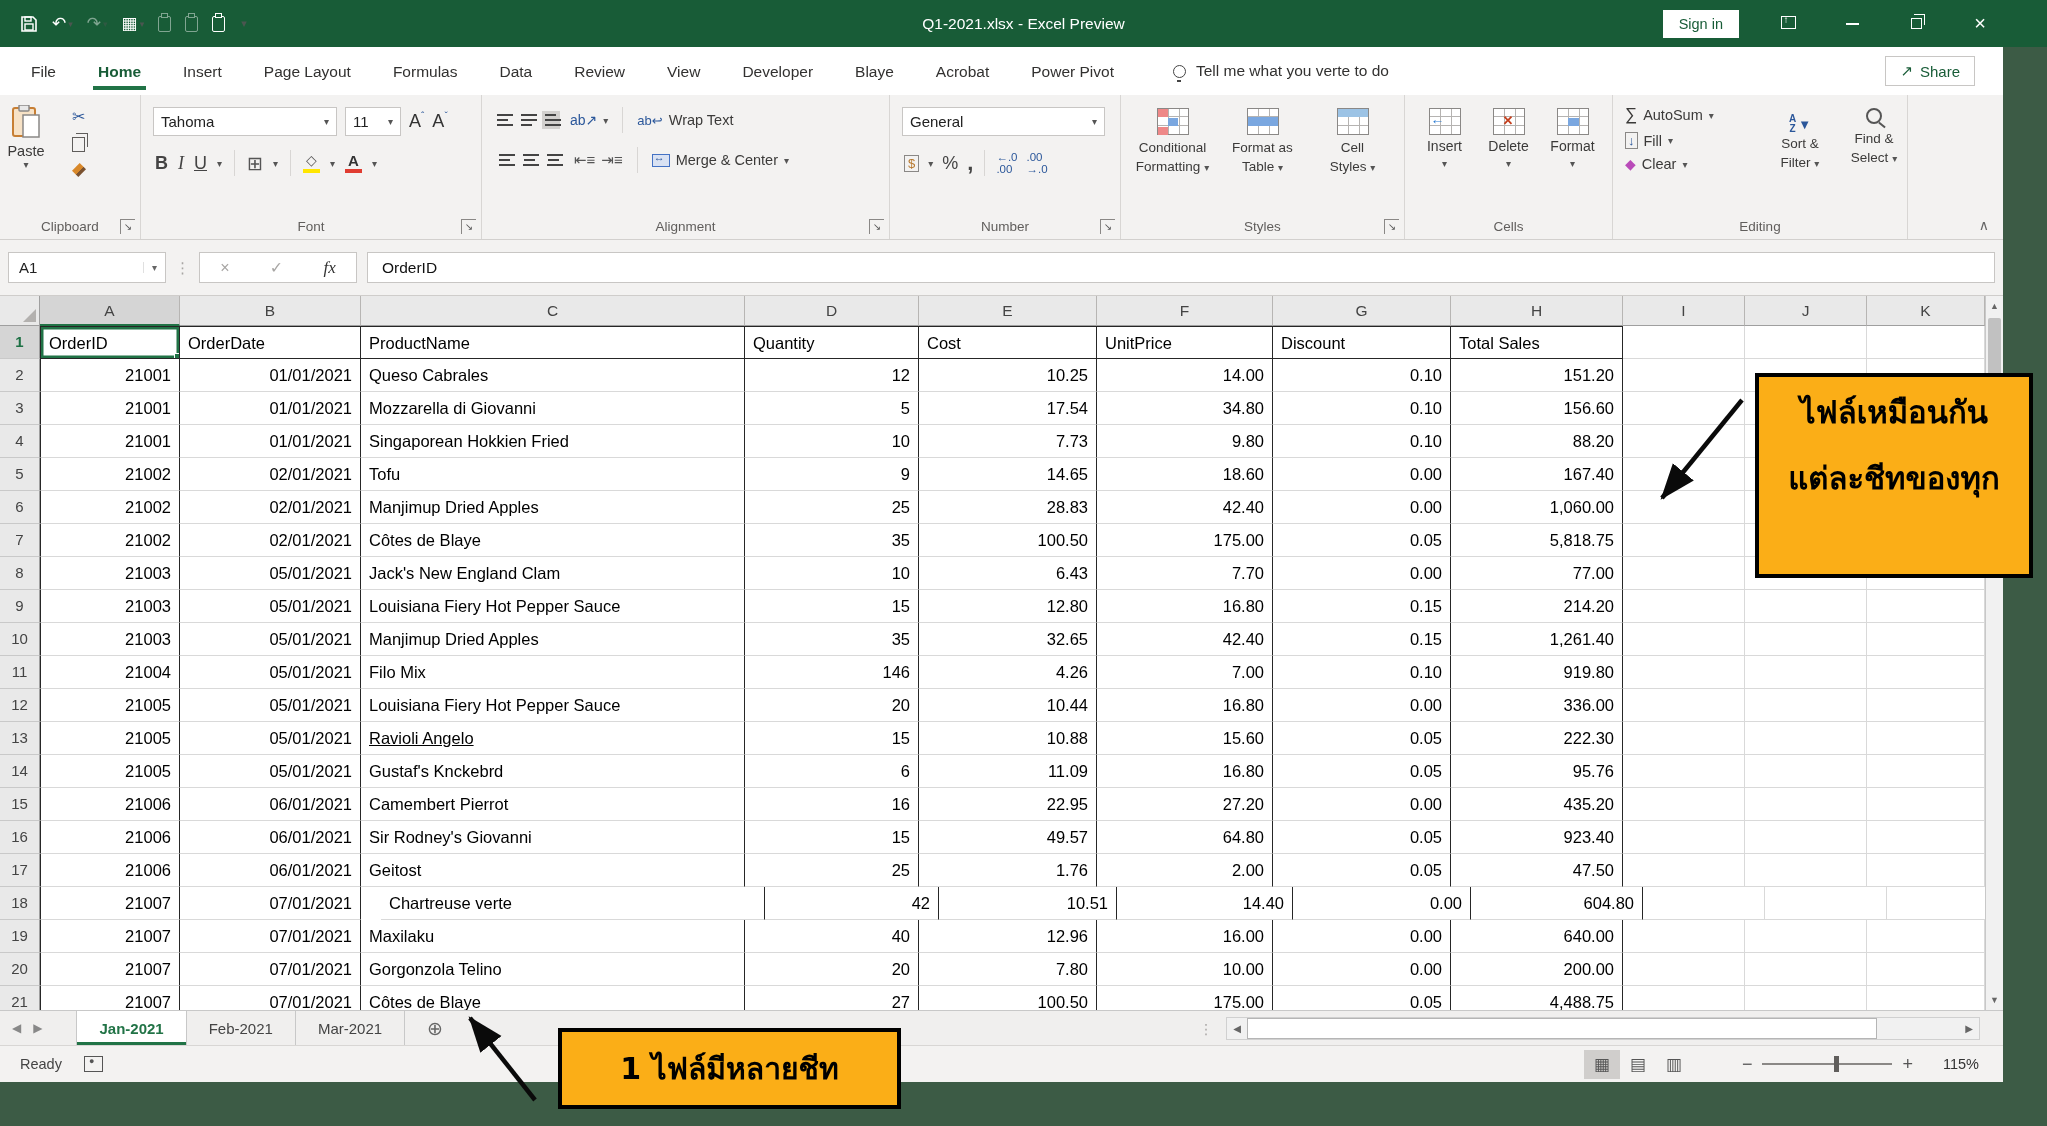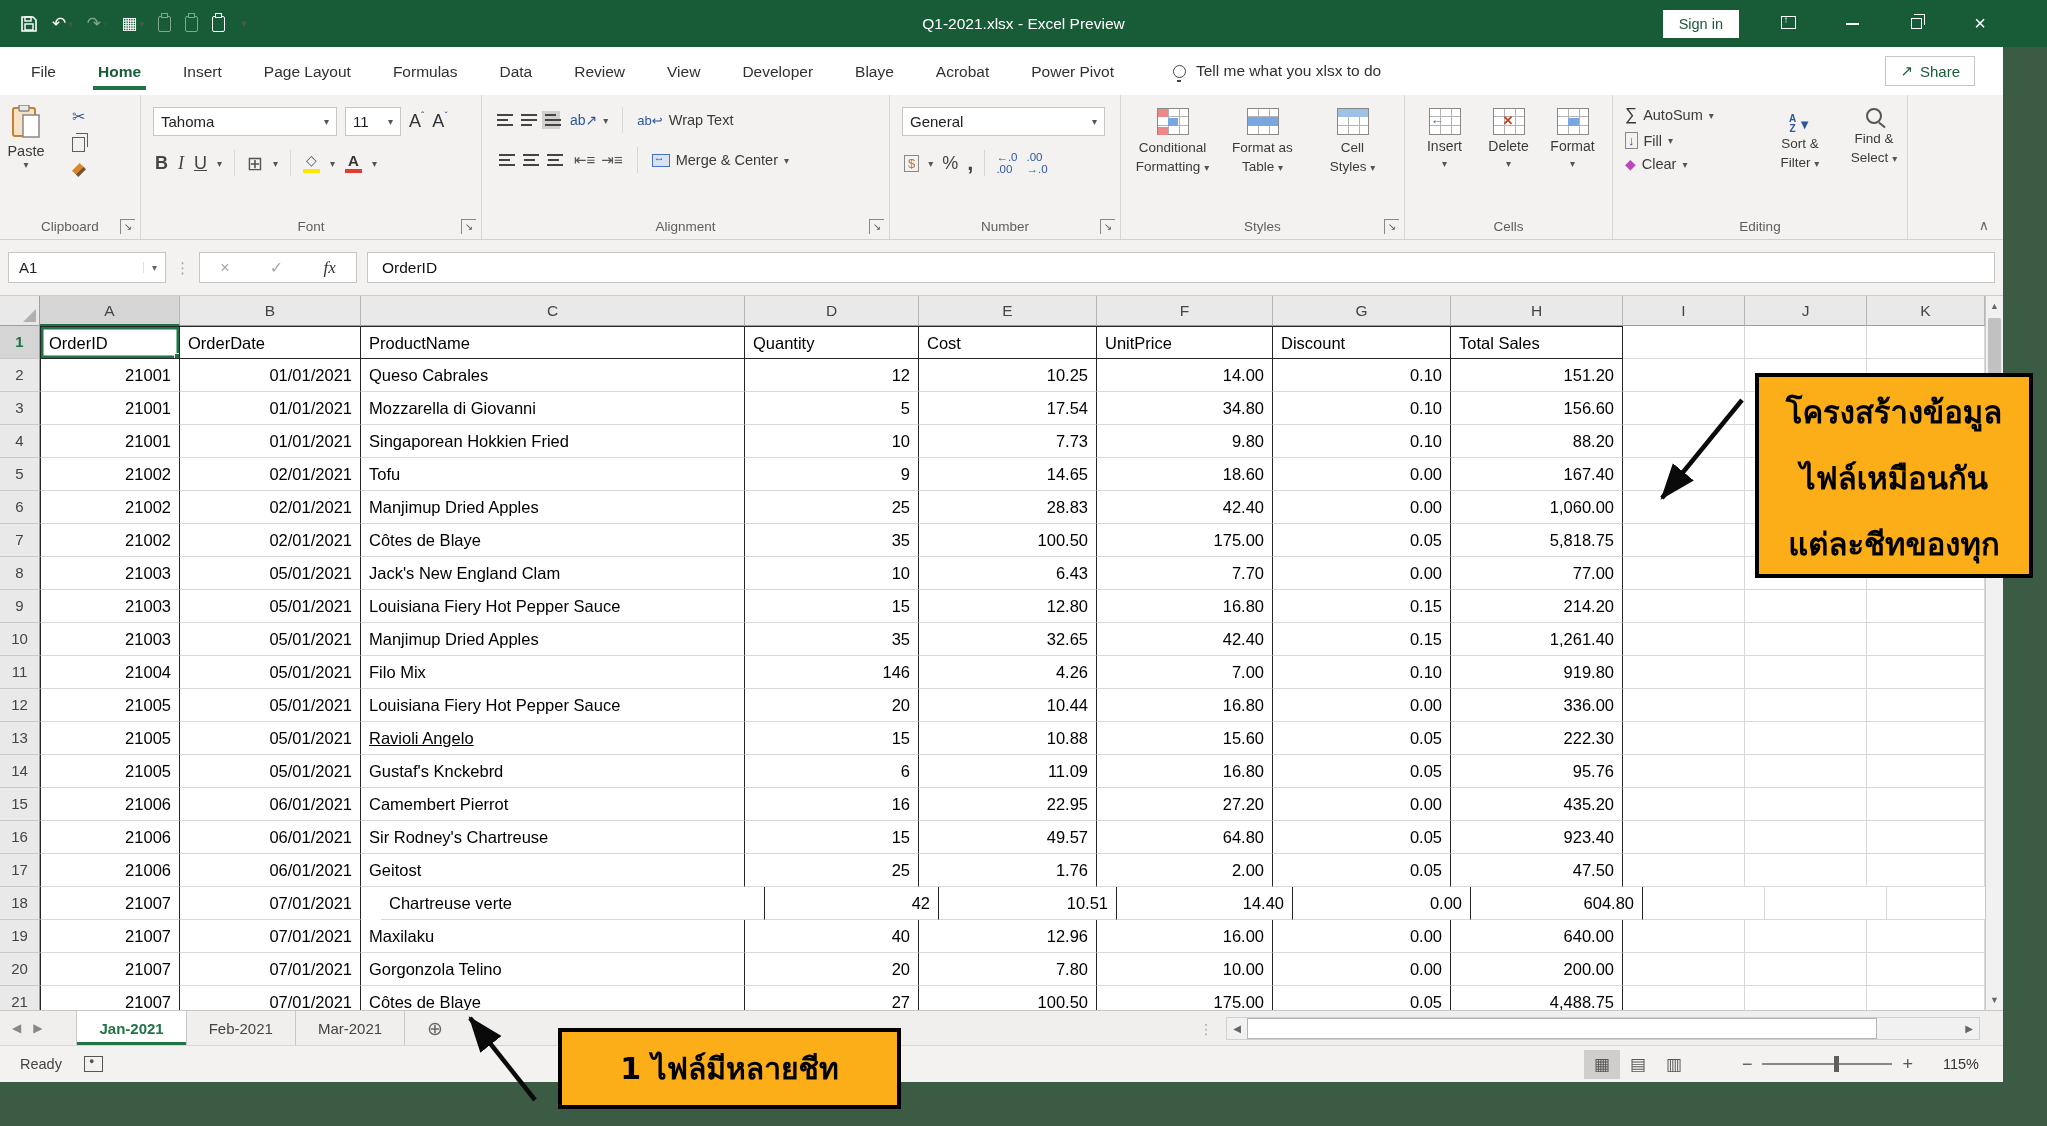--- a/index.html
+++ b/index.html
@@ -202,21 +202,21 @@
         <div class="rtab">Data</div>
         <div class="rtab">Review</div>
         <div class="rtab">View</div>
         <div class="rtab">Developer</div>
         <div class="rtab">Blaye</div>
         <div class="rtab">Acrobat</div>
         <div class="rtab">Power Pivot</div>
       </div>
     <div class="tellme">
       <span class="bulb"></span>
-      <span>Tell me what you xlsx to do</span>
+      <span>Tell me what you verte to do</span>
     </div>
     <div class="sharebtn">
       <span style="color:#185C37;">↗</span>
       <span>Share</span>
     </div>
   </div>
 
   <div class="ribbon">
 
     <div class="rgroup" style="width:141px">
@@ -662,21 +662,21 @@
           <div class="cell tb num" style="width: 178px;">0.00</div>
           <div class="cell tb num" style="width: 172px;">435.20</div>
           <div class="cell lite num" style="width: 122px;"></div>
           <div class="cell lite num" style="width: 122px;"></div>
           <div class="cell lite num" style="width: 118px;"></div>
         </div>
         <div class="grow">
           <div class="rowhead">16</div>
           <div class="cell tb first num" style="width: 140px;">21006</div>
           <div class="cell tb num" style="width: 181px;">06/01/2021</div>
-          <div class="cell tb" style="width: 384px;">Sir Rodney's Chartreuse</div>
+          <div class="cell tb" style="width: 384px;">Sir Rodney's Giovanni</div>
           <div class="cell tb num" style="width: 174px;">15</div>
           <div class="cell tb num" style="width: 178px;">49.57</div>
           <div class="cell tb num" style="width: 176px;">64.80</div>
           <div class="cell tb num" style="width: 178px;">0.05</div>
           <div class="cell tb num" style="width: 172px;">923.40</div>
           <div class="cell lite num" style="width: 122px;"></div>
           <div class="cell lite num" style="width: 122px;"></div>
           <div class="cell lite num" style="width: 118px;"></div>
         </div>
         <div class="grow">
@@ -789,21 +789,20 @@
           </div>
         <span class="zplus">+</span>
       </div>
       <span class="zoomval">115%</span>
     </div>
   </div>
 
 </div>
 
 <div class="callout co-right">
-  <div>โครงสร้างข้อมูล</div>
   <div>ไฟล์เหมือนกัน</div>
   <div>แต่ละชีทของทุก</div>
 </div>
 <div class="callout co-bottom">
   <span>1 ไฟล์มีหลายชีท</span>
 </div>
 <svg class="arrowlayer">
   <defs>
     <marker id="ah" markerWidth="9" markerHeight="8" refX="7.5" refY="3" orient="auto">
       <path d="M0,0 L8,3 L0,6 Z" fill="#0a0a0a"></path>

